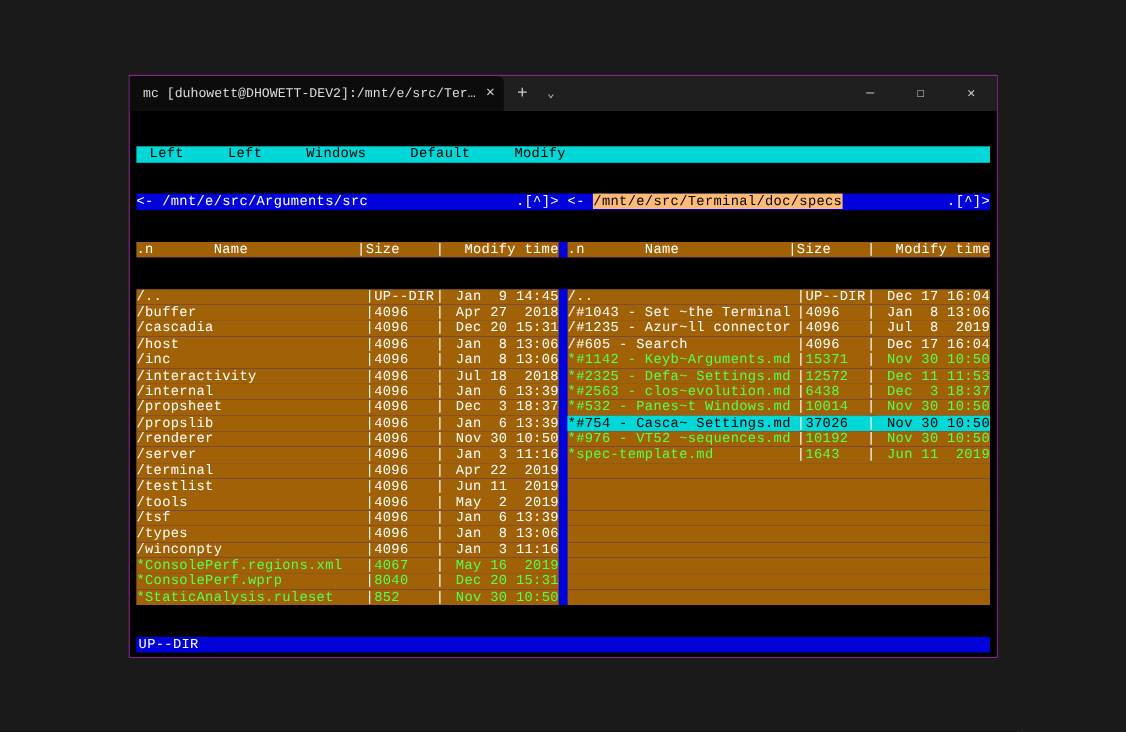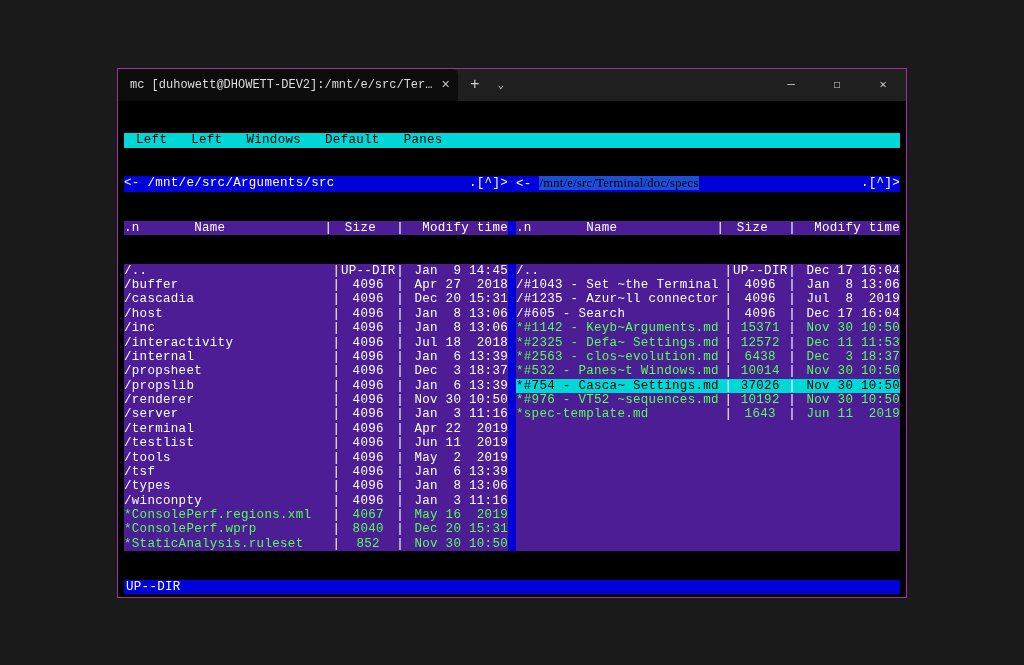--- a/index.html
+++ b/index.html
@@ -49,28 +49,28 @@
   .terminal {
     flex: 1;
     background: #000;
     padding: 4px 6px;
     line-height: 1.15;
     font-size: 12.5px;
     letter-spacing: 0.3px;
     white-space: pre;
     overflow: hidden;
   }
-  .menubar { background: #00d8d8; color: #000; display: flex; gap: 0; }
+  .menubar { background: #00d8d8; color: #000; display: flex; gap: 16px; }
   .menubar span { padding: 0 12px; cursor: pointer; }
   .pathbar { color: #fff; }
-  .pathhi { background: #1d4ed8; color: #000; font-family: Liberation Serif, serif; }
+  .pathhi { background: #fdba74; color: #000; }
   .hdr { color: #ffff55; background: #0000d8; }
-  .row { background: #4c1d95; color: #fff; display: flex; }
+  .row { background: #a16207; color: #fff; display: flex; }
   .fname { flex: 1; overflow: hidden; }
-  .fsize { width: 56px; text-align: center; }
+  .fsize { width: 56px; text-align: left; }
   .ftime { width: 104px; text-align: right; }
   .sep { color: #fff; }
   .dir { color: #fff; }
   .grn { color: #55ff55; }
   .sel { background: #00d8d8; color: #000; }
   .foot { background: #0000d8; color: #fff; }
   .blue { background: #0000d8; }
   .divider { color: #fff; background: #0000d8; width:8px; }
 </style>
 </head>
@@ -85,21 +85,21 @@
     <div class="tab-add">+</div>
     <div class="tab-drop">⌄</div>
     <div class="win-controls">
       <div class="win-btn">─</div>
       <div class="win-btn">☐</div>
       <div class="win-btn">✕</div>
     </div>
   </div>
 
   <div class="terminal">
-    <div class="menubar"><span>Left</span><span>Left</span><span>Windows</span><span>Default</span><span>Panes</span></div>
+    <div class="menubar"><span>Left</span><span>Left</span><span>Windows</span><span>Default</span><span>Modify</span></div>
     <div class="blue" style="display:flex">
       <div class="pathbar" style="flex:1"><span class="sep">&lt;- </span><span>/mnt/e/src/Arguments/src</span><span style="float:right" class="sep">.[^]&gt;</span></div>
       <div class="divider"></div>
       <div class="pathbar" style="flex:1"><span class="sep">&lt;- </span><span class="pathhi">/mnt/e/src/Terminal/doc/specs</span><span style="float:right" class="sep">.[^]&gt;</span></div>
     </div>
     <div class="blue" style="display:flex">
       <div class="row hdr" style="flex:1"><span class="fname">.n       <span>Name</span></span><span class="sep">|</span><span class="fsize">Size</span><span class="sep"> |</span><span class="ftime">Modify time</span></div>
       <div class="divider"></div>
       <div class="row hdr" style="flex:1"><span class="fname">.n       <span>Name</span></span><span class="sep">|</span><span class="fsize">Size</span><span class="sep"> |</span><span class="ftime">Modify time</span></div>
     </div>

